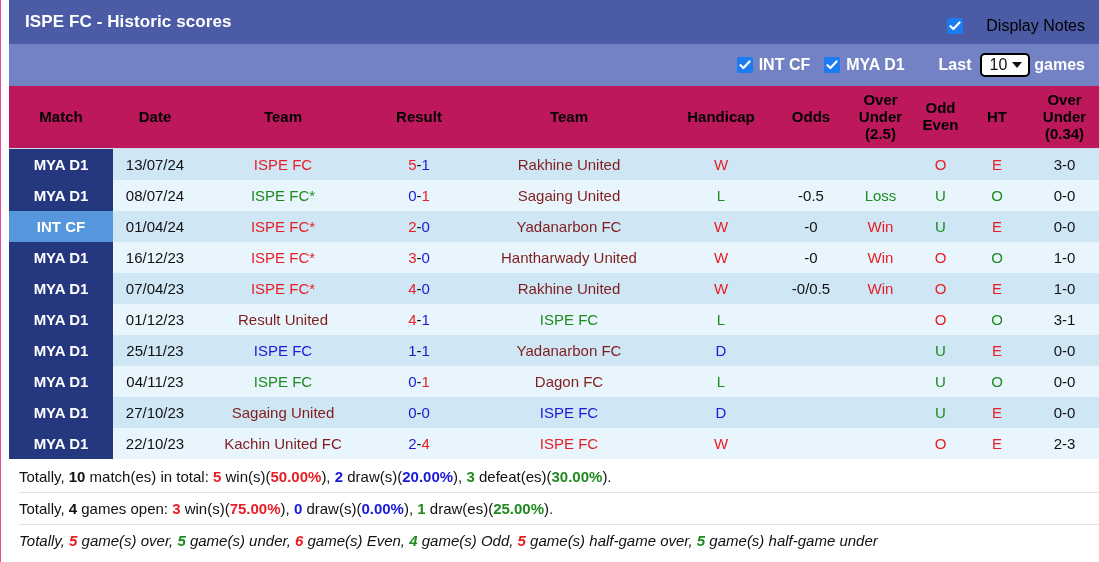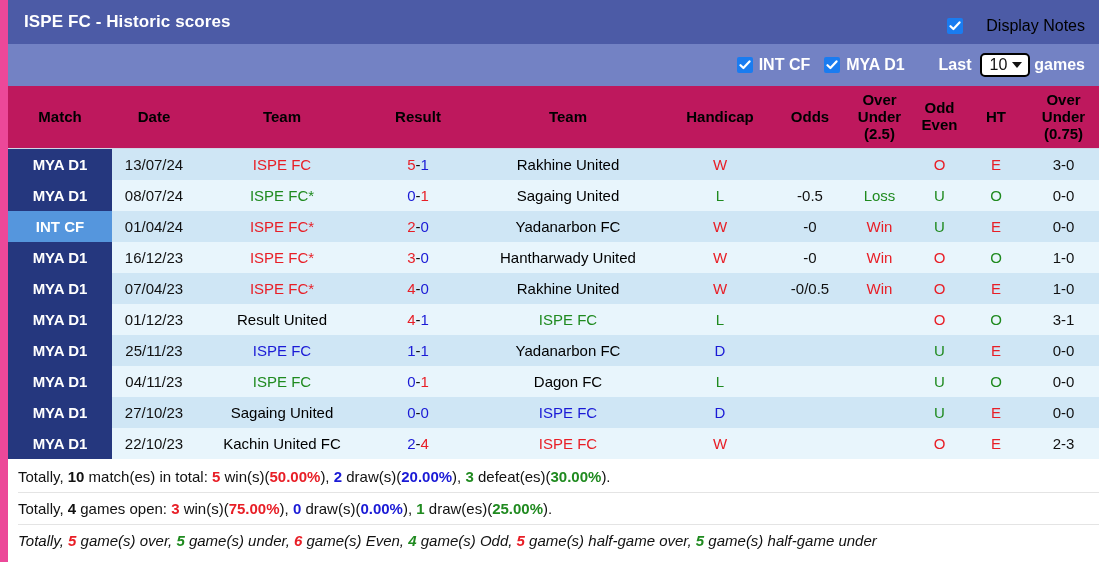--- a/index.html
+++ b/index.html
@@ -5,22 +5,23 @@
   html,body{margin:0;padding:0;}
   body{
     width:1099px;height:562px;overflow:hidden;
     background:#ffffff;
     font-family:"Liberation Sans", sans-serif;
     -webkit-font-smoothing:antialiased;
   }
   .page{
     width:1099px;height:562px;position:relative;
     box-sizing:border-box;
-    border-left:8px solid #ec4899;
+    border-left:1px solid #ec4899;
     background:#ffffff;
+    padding-left:8px;
   }
 
   
   .titlebar{
     height:44px;background:#4c5ba6;position:relative;
     display:flex;align-items:center;
   }
   .titlebar .title{
     color:#ffffff;font-size:17px;font-weight:bold;
     padding-left:16px;letter-spacing:.1px;
@@ -79,21 +80,21 @@
   .badge-in{
     display:flex;align-items:center;justify-content:center;
     height:31px;color:#ffffff;font-size:15px;font-weight:bold;
   }
   .bg-league{background:#25377e;}
   .bg-cup{background:#5596dd;}
 
   .c-red{color:#e81e26;}
   .c-green{color:#1f8a1f;}
   .c-blue{color:#1a1ad6;}
-  .c-dark{color:#000000;}
+  .c-dark{color:#7f1d1d;}
   .hyphen{color:#111;}
 
   
   .notes{padding:2px 0 0 10px;}
   .note{
     font-size:15px;color:#111;height:31px;line-height:31px;
     border-bottom:1px solid #e4e4e4;white-space:nowrap;
   }
   .note:last-child{border-bottom:none;font-style:italic;}
   .note b{font-weight:bold;color:#111;}
@@ -172,21 +173,21 @@
           <span>(2.5)</span>
         </th>
         <th>
           <span>Odd</span><br>
           <span>Even</span>
         </th>
         <th>HT</th>
         <th>
           <span>Over</span><br>
           <span>Under</span><br>
-          <span>(0.75)</span>
+          <span>(0.34)</span>
         </th>
       </tr>
     </thead>
     <tbody id="tbody">
         <tr class="r-even">
           <td class="badge">
             <div class="badge-in bg-league">MYA D1</div>
           </td>
           <td>13/07/24</td>
           <td class="c-red">ISPE FC</td>

